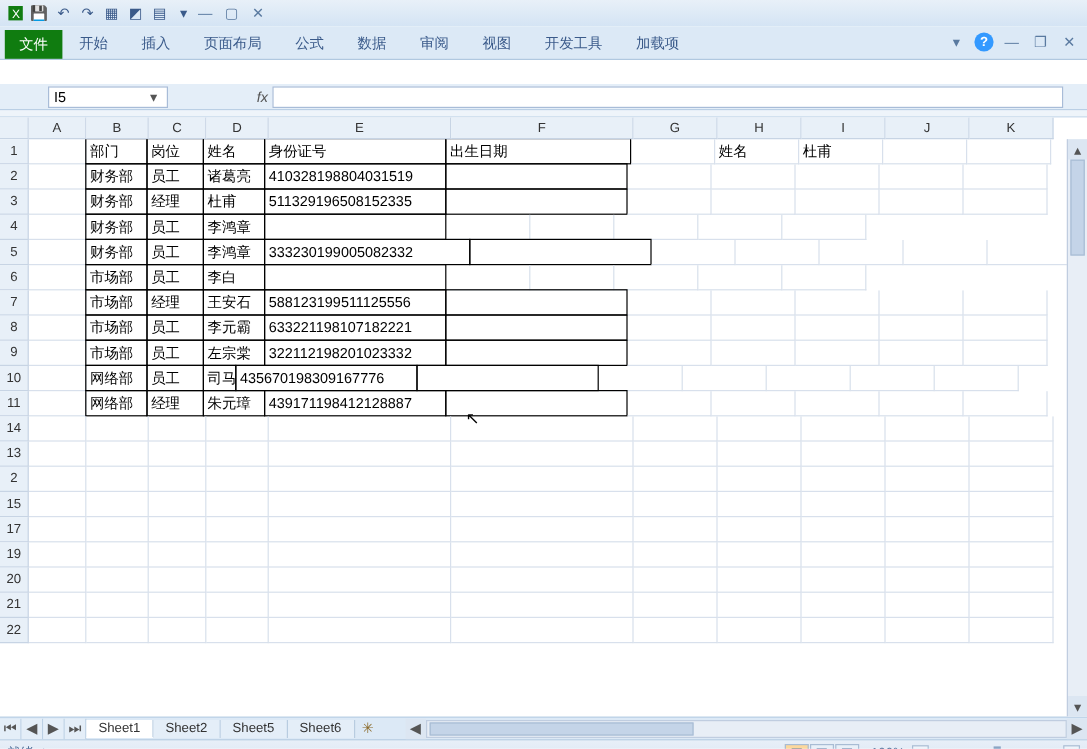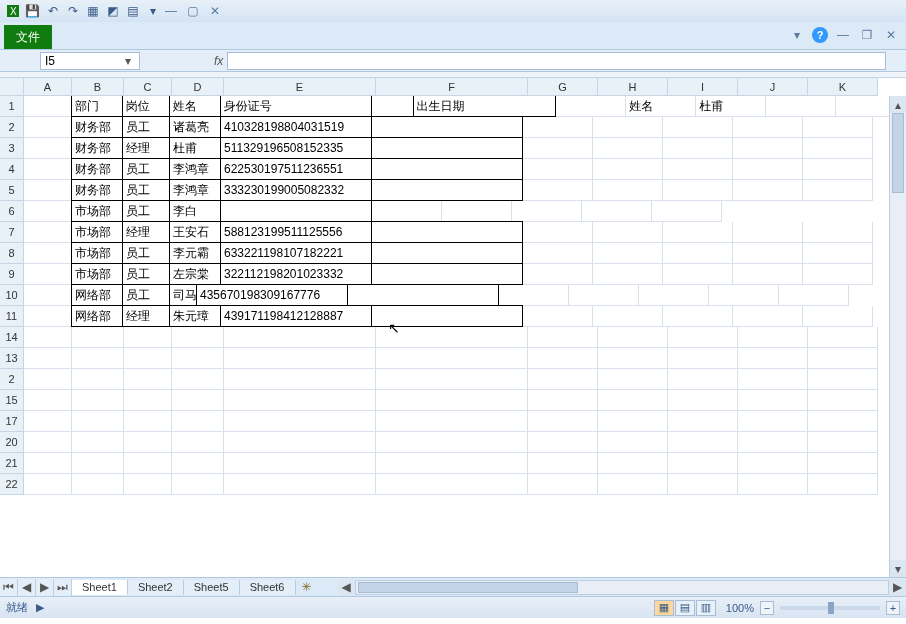--- a/index.html
+++ b/index.html
@@ -15,21 +15,21 @@
 
 
 .ribbon { height: 28px; background:#dce9f6; display:flex; align-items:flex-end; padding:0 4px; border-bottom:1px solid #b0c8e0; position:relative; }
 .file-tab { background:#107c10; color:#fff; padding:4px 12px; font-size:12px; height:24px; display:flex; align-items:center; }
 .tab { padding:4px 14px; font-size:12px; color:#3a5a8a; cursor:pointer; }
 .ribbon-right { position:absolute; right:6px; top:4px; display:flex; gap:6px; align-items:center; }
 .ribbon-right .rbtn { width:18px; height:18px; display:flex; align-items:center; justify-content:center; color:#5a7aa0; }
 .help-icon { width:16px; height:16px; border-radius:50%; background:#3399ff; color:#fff; display:flex; align-items:center; justify-content:center; font-size:11px; font-weight:bold; }
 
 
-.namebar { height:22px; background:#e4eef8; display:flex; align-items:center; border-bottom:1px solid #b0c8e0; padding-left:40px; }
+.namebar { height:22px; background:#e4eef8; display:flex; align-items:center; border-bottom:1px solid #b0c8e0; padding-left:40px;margin-top:20px; }
 .namebox { width:100px; height:18px; background:#fff; border:1px solid #a8bcd8; display:flex; align-items:center; padding:0 4px; font-size:12px; }
 .name-dd { width:14px; text-align:center; color:#555; }
 .fx-divider { width:70px; }
 .fx-label { font-style:italic; color:#555; padding:0 4px; }
 .formula-input { flex:1; height:18px; background:#fff; border:1px solid #a8bcd8; margin-right:20px; }
 
 
 .thinbar { height:6px; background:#eef4fa; border-bottom:1px solid #c0d4e8; }
 
 
@@ -93,20 +93,31 @@
   </div>
   <div class="wincontrols">
     <span>―</span>
     <span>▢</span>
     <span>✕</span>
   </div>
 </div>
 
 <div class="ribbon">
   <div class="file-tab">文件</div>
+  <div id="ribbon-tabs" style="display: flex;">
+      <div class="tab">开始</div>
+      <div class="tab">插入</div>
+      <div class="tab">页面布局</div>
+      <div class="tab">公式</div>
+      <div class="tab">数据</div>
+      <div class="tab">审阅</div>
+      <div class="tab">视图</div>
+      <div class="tab">开发工具</div>
+      <div class="tab">加载项</div>
+    </div>
   <div class="ribbon-right">
     <span class="rbtn">▾</span>
     <span class="help-icon">?</span>
     <span class="rbtn">―</span>
     <span class="rbtn">❐</span>
     <span class="rbtn">✕</span>
   </div>
 </div>
 
 <div class="namebar">
@@ -139,21 +150,21 @@
   </div>
   <div class="rows" id="rows">
     <span class="cursor-arrow">↖</span>
   <div class="row">
         <div class="rowhdr">1</div>
         <div class="cell colA" style="width: 48px;"></div>
         <div class="cell colB bordered" style="width: 52px;">部门</div>
         <div class="cell colC bordered" style="width: 48px;">岗位</div>
         <div class="cell colD bordered" style="width: 52px;">姓名</div>
         <div class="cell colE bordered" style="width: 152px;">身份证号</div>
-        <div class="cell colF bordered" style="width: 144px; margin-left: 41px;">出生日期</div>
+        <div class="cell colF bordered" style="width: 155px;">出生日期</div>
         <div class="cell colG" style="width: 70px;"></div>
         <div class="cell colH" style="width: 70px;">姓名</div>
         <div class="cell colI" style="width: 70px;">杜甫</div>
         <div class="cell colJ" style="width: 70px;"></div>
         <div class="cell colK" style="width: 70px;"></div>
       </div>
       <div class="row">
         <div class="rowhdr">2</div>
         <div class="cell colA" style="width: 48px;"></div>
         <div class="cell colB bordered" style="width: 52px;">财务部</div>
@@ -180,35 +191,34 @@
         <div class="cell colI" style="width: 70px;"></div>
         <div class="cell colJ" style="width: 70px;"></div>
         <div class="cell colK" style="width: 70px;"></div>
       </div>
       <div class="row">
         <div class="rowhdr">4</div>
         <div class="cell colA" style="width: 48px;"></div>
         <div class="cell colB bordered" style="width: 52px;">财务部</div>
         <div class="cell colC bordered" style="width: 48px;">员工</div>
         <div class="cell colD bordered" style="width: 52px;">李鸿章</div>
-        <div class="cell colE bordered" style="width: 152px;">622530197511236551</div>
         <div class="cell colF bordered" style="width: 152px;"></div>
         <div class="cell colG" style="width: 70px;"></div>
         <div class="cell colH" style="width: 70px;"></div>
         <div class="cell colI" style="width: 70px;"></div>
         <div class="cell colJ" style="width: 70px;"></div>
         <div class="cell colK" style="width: 70px;"></div>
       </div>
       <div class="row">
         <div class="rowhdr">5</div>
         <div class="cell colA" style="width: 48px;"></div>
         <div class="cell colB bordered" style="width: 52px;">财务部</div>
         <div class="cell colC bordered" style="width: 48px;">员工</div>
         <div class="cell colD bordered" style="width: 52px;">李鸿章</div>
-        <div class="cell colE bordered" style="width: 152px;">333230199005082332</div>
+        <div class="cell colE bordered" style="width: 172px;">333230199005082332</div>
         <div class="cell colF bordered" style="width: 152px;"></div>
         <div class="cell colG" style="width: 70px;"></div>
         <div class="cell colH" style="width: 70px;"></div>
         <div class="cell colI" style="width: 70px;"></div>
         <div class="cell colJ" style="width: 70px;"></div>
         <div class="cell colK" style="width: 70px;"></div>
       </div>
       <div class="row">
         <div class="rowhdr">6</div>
         <div class="cell colA" style="width: 48px;"></div>
@@ -343,20 +353,34 @@
         <div class="cell colE" style="width: 152px;"></div>
         <div class="cell colF" style="width: 152px;"></div>
         <div class="cell colG" style="width: 70px;"></div>
         <div class="cell colH" style="width: 70px;"></div>
         <div class="cell colI" style="width: 70px;"></div>
         <div class="cell colJ" style="width: 70px;"></div>
         <div class="cell colK" style="width: 70px;"></div>
       </div>
       <div class="row">
         <div class="rowhdr">17</div>
+        <div class="cell colA" style="width: 48px;"></div>
+        <div class="cell colB" style="width: 52px;"></div>
+        <div class="cell colC" style="width: 48px;"></div>
+        <div class="cell colD" style="width: 52px;"></div>
+        <div class="cell colE" style="width: 152px;"></div>
+        <div class="cell colF" style="width: 152px;"></div>
+        <div class="cell colG" style="width: 70px;"></div>
+        <div class="cell colH" style="width: 70px;"></div>
+        <div class="cell colI" style="width: 70px;"></div>
+        <div class="cell colJ" style="width: 70px;"></div>
+        <div class="cell colK" style="width: 70px;"></div>
+      </div>
+      <div class="row">
+        <div class="rowhdr">19</div>
         <div class="cell colA" style="width: 48px;"></div>
         <div class="cell colB" style="width: 52px;"></div>
         <div class="cell colC" style="width: 48px;"></div>
         <div class="cell colD" style="width: 52px;"></div>
         <div class="cell colE" style="width: 152px;"></div>
         <div class="cell colF" style="width: 152px;"></div>
         <div class="cell colG" style="width: 70px;"></div>
         <div class="cell colH" style="width: 70px;"></div>
         <div class="cell colI" style="width: 70px;"></div>
         <div class="cell colJ" style="width: 70px;"></div>

